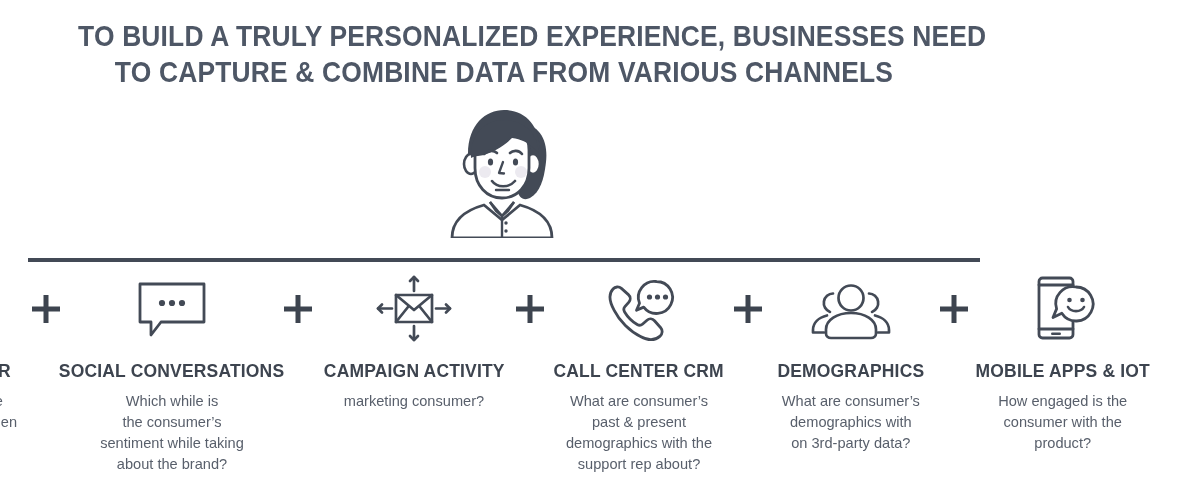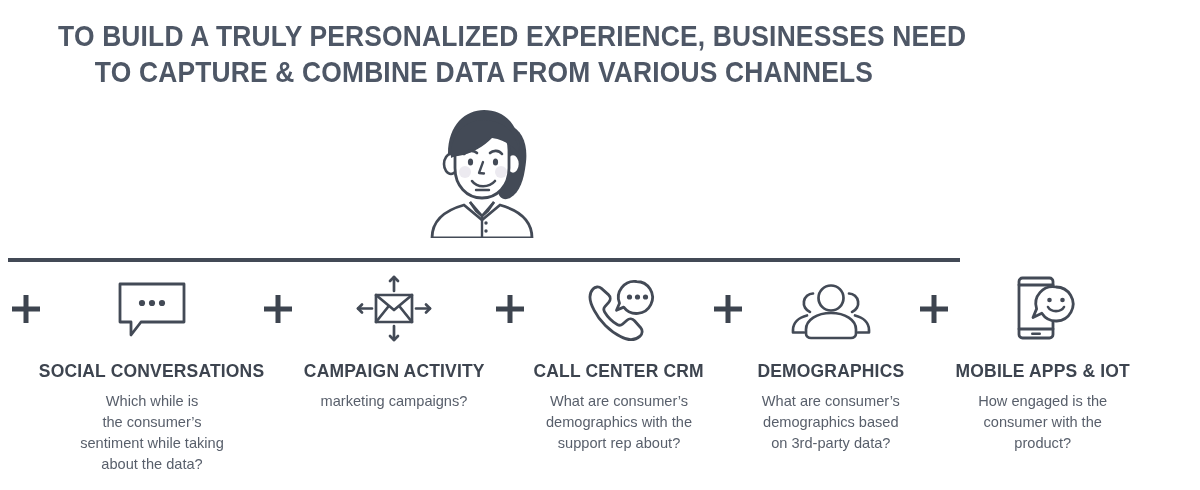--- a/index.html
+++ b/index.html
@@ -11,20 +11,21 @@
     height: 490px;
     background: #ffffff;
     font-family: "Liberation Sans", sans-serif;
     overflow: hidden;
   }
   .infographic {
     position: relative;
     width: 968px;
     height: 490px;
     box-sizing: border-box;
+    margin-left: 20px;
   }
 
   
   .title-block {
     padding-top: 18px;
     text-align: center;
   }
   .title-line {
     color: #4e5766;
     font-family: "Liberation Sans Narrow", "Liberation Sans", sans-serif;
@@ -215,21 +216,21 @@
           <circle cx="28" cy="27" r="3.1" fill="#434a56"></circle>
           <circle cx="38" cy="27" r="3.1" fill="#434a56"></circle>
           <circle cx="48" cy="27" r="3.1" fill="#434a56"></circle>
         </svg>
       </div>
       <div class="ch-label">SOCIAL CONVERSATIONS</div>
       <div class="ch-desc">
         <div>Which while is</div>
         <div>the consumer’s</div>
         <div>sentiment while taking</div>
-        <div>about the data?</div>
+        <div>about the brand?</div>
       </div>
     </div>
 
     <div class="plus">
       <svg width="34" height="34" viewBox="0 0 34 34">
         <path d="M17 3 L17 31 M3 17 L31 17" stroke="#3d444f" stroke-width="5"></path>
       </svg>
     </div>
 
     <div class="channel ch-2">
@@ -243,21 +244,21 @@
             <path d="M17 34.5 L3 34.5 M61 34.5 L75 34.5"></path>
             <path d="M35 7 L39 3 L43 7"></path>
             <path d="M35 62 L39 66 L43 62"></path>
             <path d="M7 30.5 L3 34.5 L7 38.5"></path>
             <path d="M71 30.5 L75 34.5 L71 38.5"></path>
           </g>
         </svg>
       </div>
       <div class="ch-label">CAMPAIGN ACTIVITY</div>
       <div class="ch-desc">
-        <div>marketing campaigns?</div>
+        <div>marketing consumer?</div>
       </div>
     </div>
 
     <div class="plus">
       <svg width="34" height="34" viewBox="0 0 34 34">
         <path d="M17 3 L17 31 M3 17 L31 17" stroke="#3d444f" stroke-width="5"></path>
       </svg>
     </div>
 
     <div class="channel ch-3">
@@ -269,20 +270,21 @@
                    c-5.4 4.8 -12 4.6 -19.6 0.4 C29 56.5 18.5 46 13.2 35.4 C9 27.8 7.2 19.2 12 14 Z" fill="none" stroke="#434a56" stroke-width="2.8" stroke-linejoin="round"></path>
           <path d="M55.5 6.5 a16 16 0 1 1 -12.8 25.6 l-7.2 3.2 l3 -7 A16 16 0 0 1 55.5 6.5 Z" fill="#ffffff" stroke="#434a56" stroke-width="2.8" stroke-linejoin="round"></path>
           <circle cx="48.5" cy="22" r="2.6" fill="#434a56"></circle>
           <circle cx="56.5" cy="22" r="2.6" fill="#434a56"></circle>
           <circle cx="64.5" cy="22" r="2.6" fill="#434a56"></circle>
         </svg>
       </div>
       <div class="ch-label">CALL CENTER CRM</div>
       <div class="ch-desc">
         <div>What are consumer’s</div>
+        <div>past &amp; present</div>
         <div>demographics with the</div>
         <div>support rep about?</div>
       </div>
     </div>
 
     <div class="plus">
       <svg width="34" height="34" viewBox="0 0 34 34">
         <path d="M17 3 L17 31 M3 17 L31 17" stroke="#3d444f" stroke-width="5"></path>
       </svg>
     </div>
@@ -300,21 +302,21 @@
 
             <circle cx="42" cy="22" r="12.5" fill="#ffffff"></circle>
             <path d="M42 37 C28 37 17 44 17 53.5 l0 4 c0 2.6 2.2 4.5 5 4.5 l40 0
                      c2.8 0 5 -1.9 5 -4.5 l0 -4 C67 44 56 37 42 37 Z" fill="#ffffff"></path>
           </g>
         </svg>
       </div>
       <div class="ch-label">DEMOGRAPHICS</div>
       <div class="ch-desc">
         <div>What are consumer’s</div>
-        <div>demographics based</div>
+        <div>demographics with</div>
         <div>on 3rd-party data?</div>
       </div>
     </div>
 
     <div class="plus">
       <svg width="34" height="34" viewBox="0 0 34 34">
         <path d="M17 3 L17 31 M3 17 L31 17" stroke="#3d444f" stroke-width="5"></path>
       </svg>
     </div>
 

